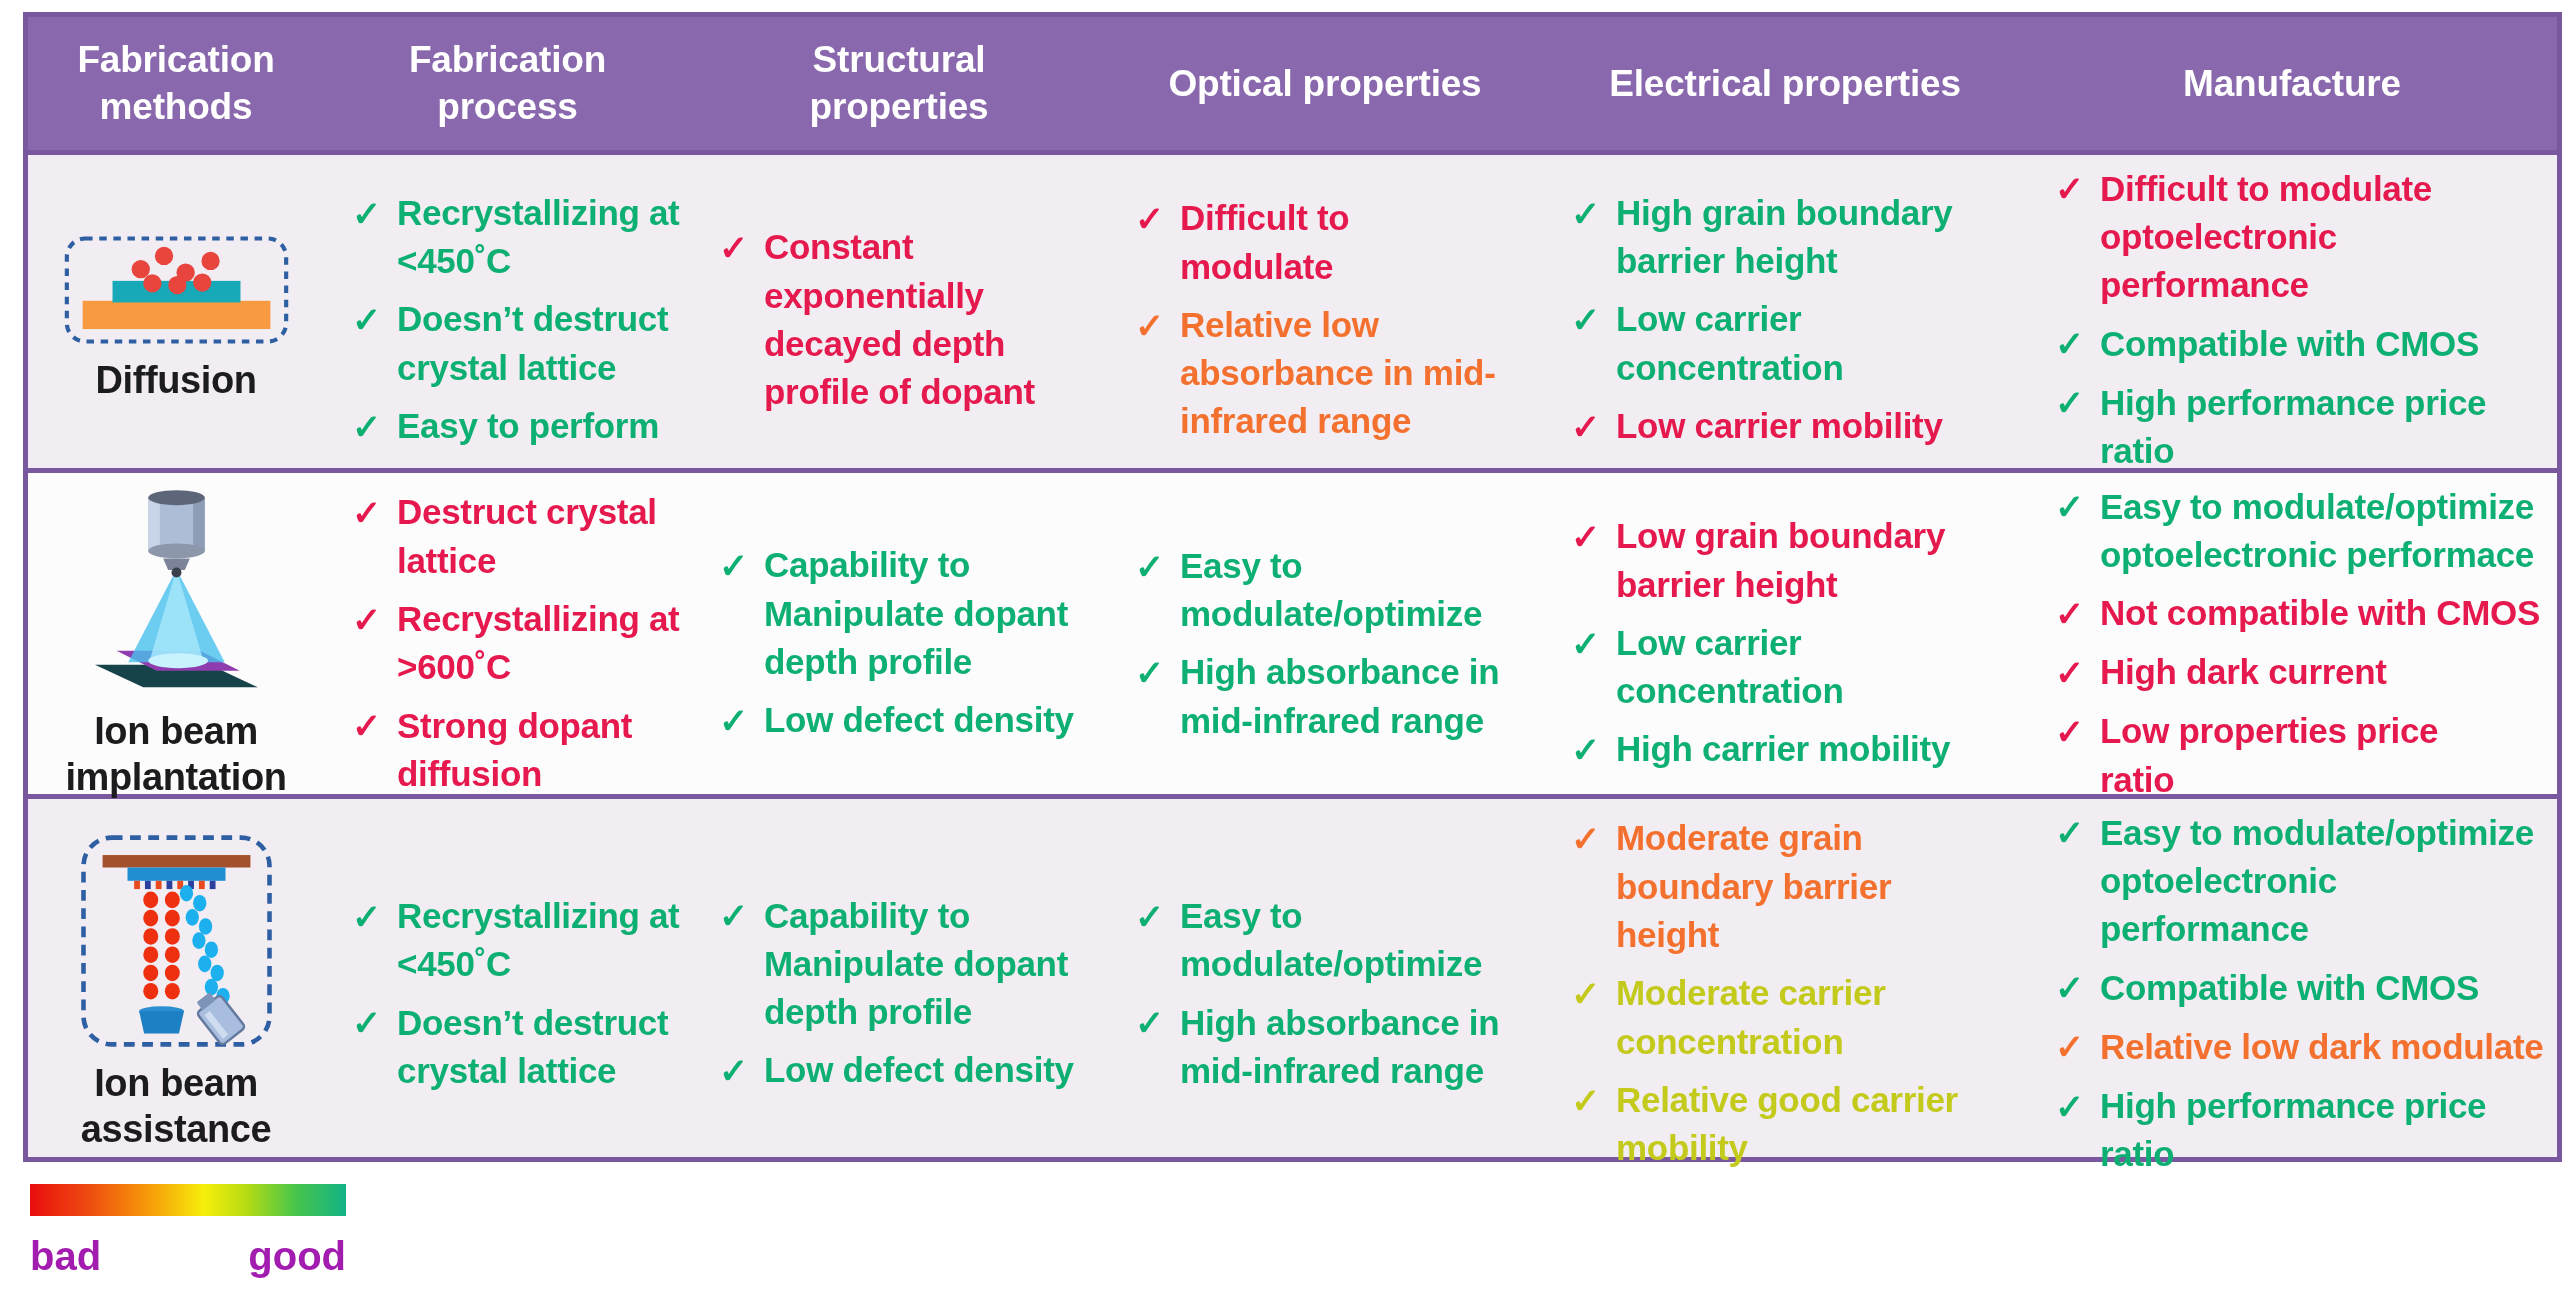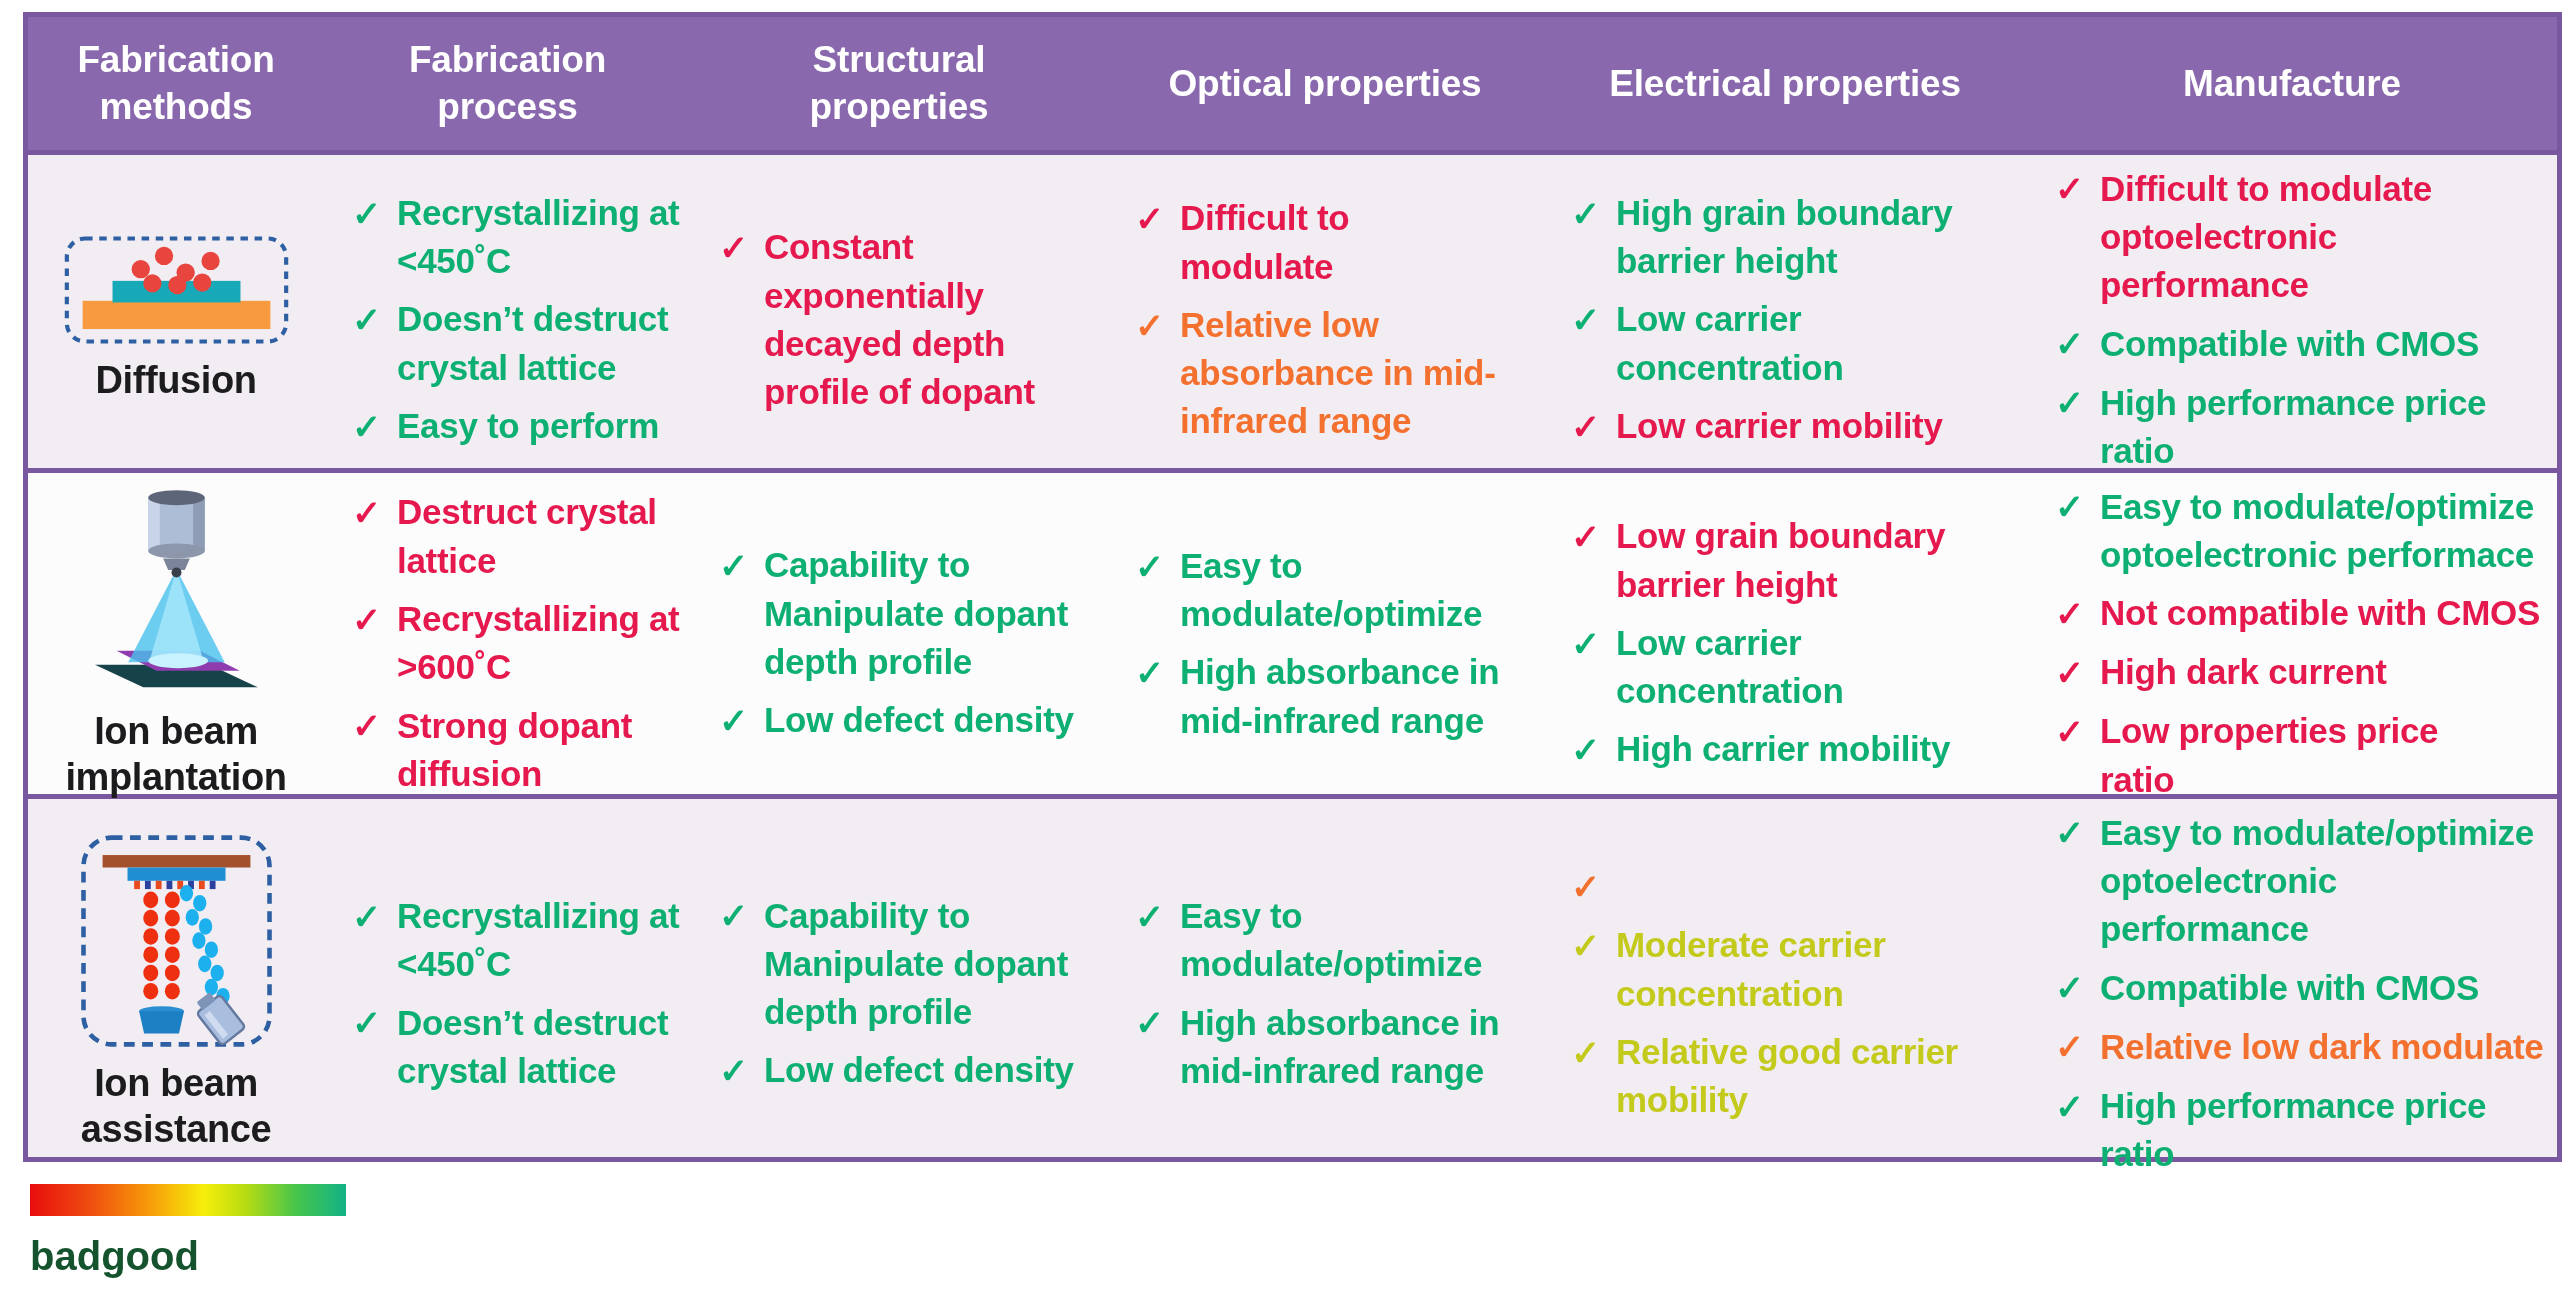--- a/index.html
+++ b/index.html
@@ -55,22 +55,22 @@
     display:flex; align-items:flex-start;
     font-weight:700; font-size:35px; line-height:1.38;
     letter-spacing:-0.3px;
   }
   .check { flex:0 0 45px; font-size:35px; margin-top:0.8px; }
   .item-text { white-space:pre-line; }
 
   .legend { position:absolute; left:30px; top:1184px; width:316px; }
   .legend-bar { height:32px; width:316px; background:#ccc; }
   .legend-labels {
-    display:flex; justify-content:flex-start;
-    margin-top:18.3px; font-size:40px; font-weight:600; color:#14532d;
+    display:flex; justify-content:space-between;
+    margin-top:18.3px; font-size:40px; font-weight:600; color:#a21caf;
   }
 </style>
 </head>
 <body>
 
 <div id="figure">
   <div class="table">
     <div class="header-row">
       <div class="hcell">Fabrication
 methods</div>
@@ -360,20 +360,23 @@
   </div>
             <div class="item" style="color: rgb(13, 176, 114);">
     <span class="check">✓</span>
     <span class="item-text">High absorbance in
 mid-infrared range</span>
   </div>
           </div>
     <div class="prop-cell">
             <div class="item" style="color: rgb(244, 112, 46);">
     <span class="check">✓</span>
+    <span class="item-text">Moderate grain
+boundary barrier
+height</span>
   </div>
             <div class="item" style="color: rgb(195, 202, 28);">
     <span class="check">✓</span>
     <span class="item-text">Moderate carrier
 concentration</span>
   </div>
             <div class="item" style="color: rgb(195, 202, 28);">
     <span class="check">✓</span>
     <span class="item-text">Relative good carrier
 mobility</span>

